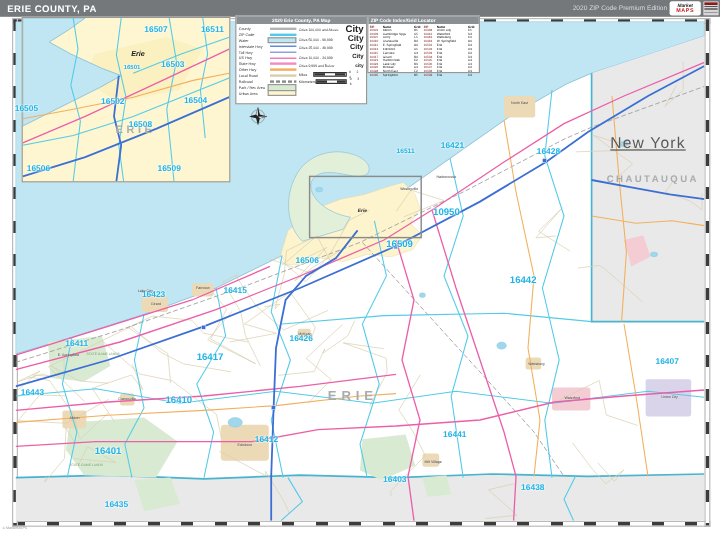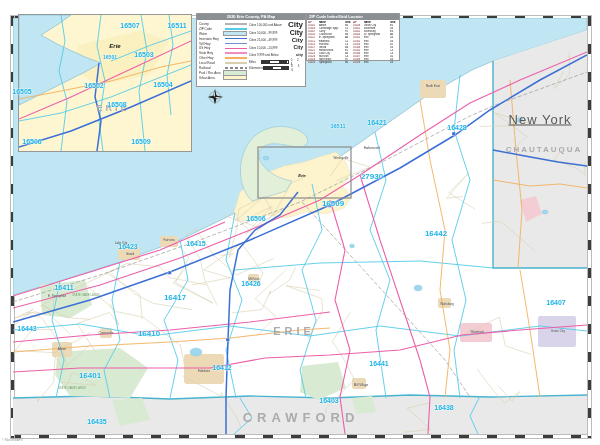--- a/index.html
+++ b/index.html
@@ -77,20 +77,29 @@
   .lb.city{color:#1c1c1c;font-style:italic;}
   .lb.poi{color:#74a06a;font-weight:normal;font-size:2.8px;}
   #compass{position:absolute;left:207px;top:89px;}
   #credit{position:absolute;left:2px;top:438px;font-size:3px;color:#999;}
 </style>
 </head>
 <body>
 
 <div id="app">
 
+  <div id="titlebar">
+    <span id="map-title">ERIE COUNTY, PA</span>
+    <span id="edition">2020 ZIP Code Premium Edition</span>
+    <span id="logo">
+      <span class="l1">Market</span>
+      <span class="l2">MAPS</span>
+    </span>
+    <span id="badge"></span>
+  </div>
 
   <div class="ruler-h" style="top:15px"></div>
   <div class="ruler-h" style="top:434px"></div>
   <div class="ruler-v" style="left:10px"></div>
   <div class="ruler-v" style="left:587px"></div>
 
   <svg id="mainmap" width="574" height="416" viewBox="13 18 574 416">
 
     <path class="lake" d="M13,295 L60,281 L120,262 L180,240 L235,213 L258,203 L288,194 L312,184 L326,170 L338,158 L375,132 L425,97 L472,70 L493,61 L545,44 L587,30 L587,18 L13,18 Z"></path>
 
@@ -485,26 +494,25 @@
     <circle cx="8" cy="8" r="5.5" fill="none" stroke="#777" stroke-width="0.5"></circle>
     <polygon points="8,0.5 9.6,6.4 15.5,8 9.6,9.6 8,15.5 6.4,9.6 0.5,8 6.4,6.4" fill="#222"></polygon>
     <polygon points="8,0.5 8,8 6.4,6.4" fill="#fff" stroke="#222" stroke-width="0.3"></polygon>
     <polygon points="15.5,8 8,8 9.6,9.6" fill="#fff" stroke="#222" stroke-width="0.3"></polygon>
   </svg>
 
   <div id="label-layer">
       <span class="lb state" style="font-size: 13px; left: 540px; top: 119px; text-decoration: underline;">New York</span>
       <span class="lb county" style="font-size: 8px; letter-spacing: 2px; left: 544px; top: 150px;">CHAUTAUQUA</span>
       <span class="lb county" style="font-size: 11px; letter-spacing: 4px; left: 294px; top: 331px;">ERIE</span>
-      <span class="lb county" style="font-size: 13px; letter-spacing: 5px; left: 301px; top: 417px;">CRAWFORD</span>
       <span class="lb county" style="font-size: 9px; letter-spacing: 3px; left: 113px; top: 108px;">ERIE</span>
       <span class="lb zip" style="font-size: 5.5px; left: 338px; top: 127px;">16511</span>
       <span class="lb zip" style="font-size: 7px; left: 377px; top: 122px;">16421</span>
       <span class="lb zip" style="font-size: 7px; left: 457px; top: 127px;">16428</span>
-      <span class="lb zip" style="font-size: 8px; left: 372px; top: 177px;">27930</span>
+      <span class="lb zip" style="font-size: 8px; left: 372px; top: 177px;">10950</span>
       <span class="lb zip" style="font-size: 8px; left: 333px; top: 204px;">16509</span>
       <span class="lb zip" style="font-size: 7px; left: 256px; top: 218px;">16506</span>
       <span class="lb zip" style="font-size: 7px; left: 196px; top: 243px;">16415</span>
       <span class="lb zip" style="font-size: 7px; left: 128px; top: 246px;">16423</span>
       <span class="lb zip" style="font-size: 7px; left: 64px; top: 287px;">16411</span>
       <span class="lb zip" style="font-size: 8px; left: 175px; top: 298px;">16417</span>
       <span class="lb zip" style="font-size: 7px; left: 27px; top: 328px;">16443</span>
       <span class="lb zip" style="font-size: 8px; left: 149px; top: 334px;">16410</span>
       <span class="lb zip" style="font-size: 7px; left: 251px; top: 283px;">16426</span>
       <span class="lb zip" style="font-size: 8px; left: 90px; top: 376px;">16401</span>

